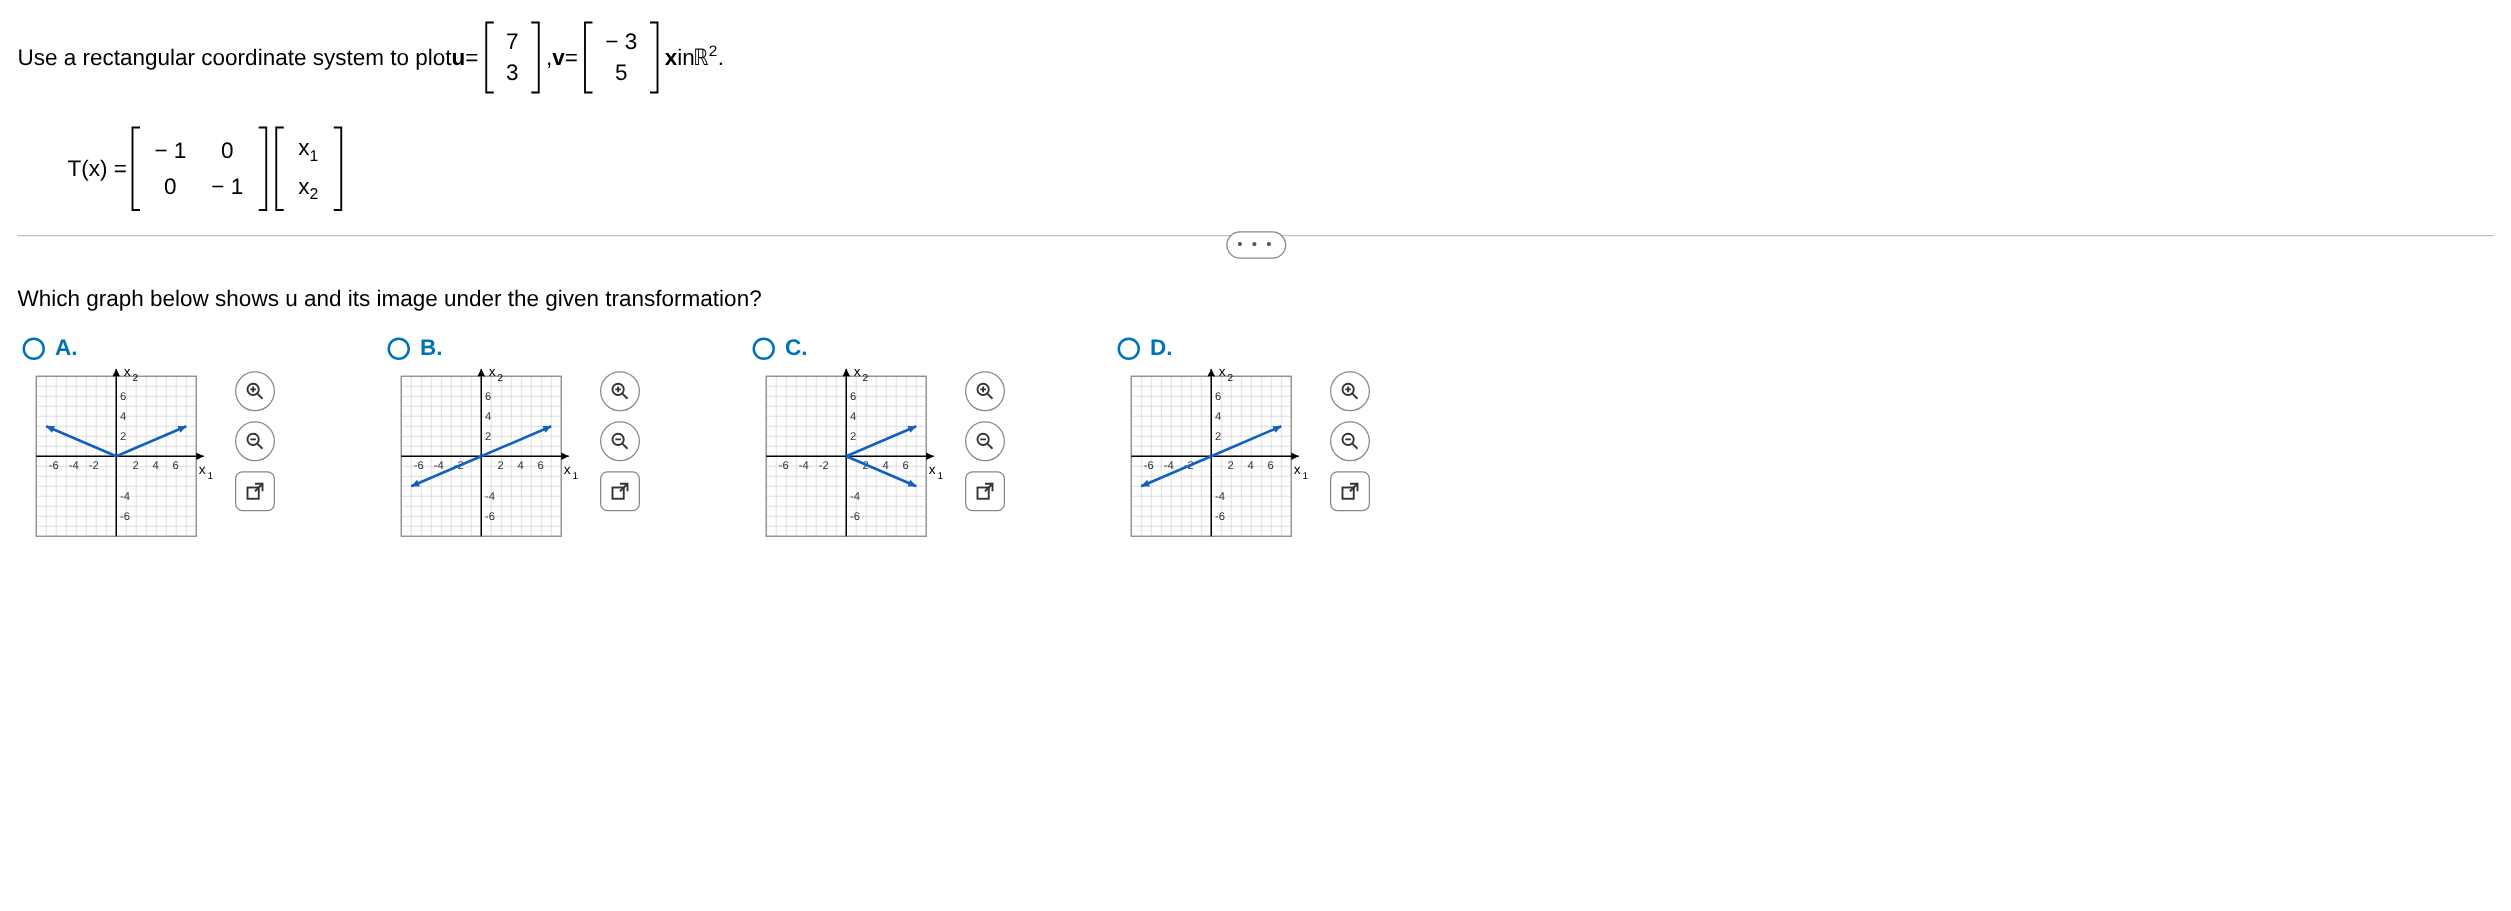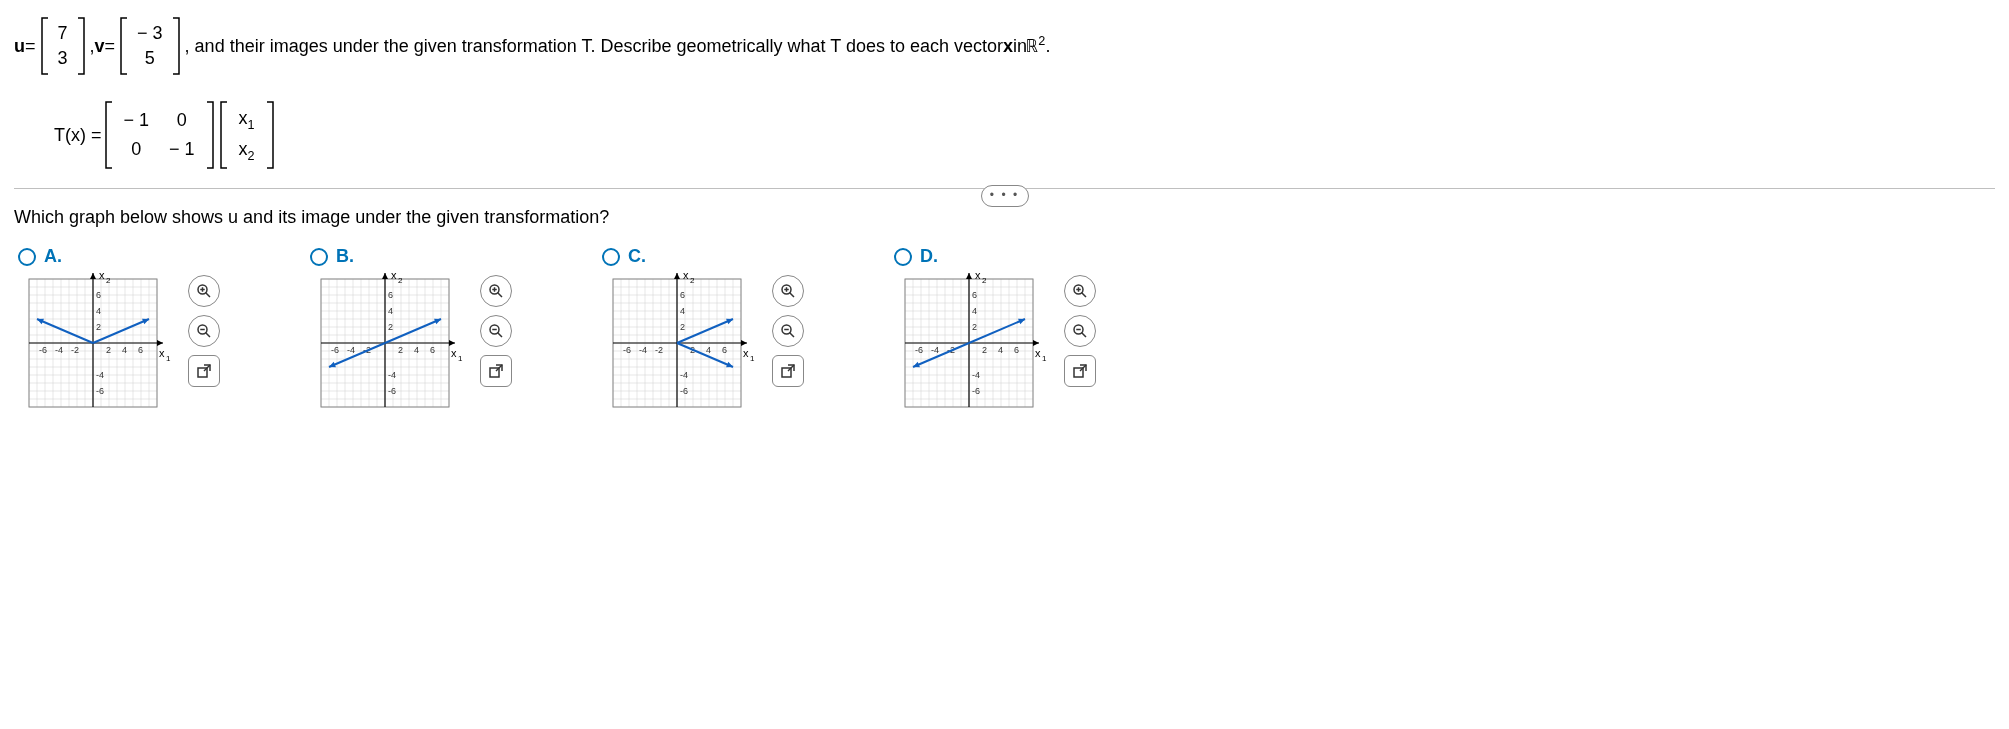--- a/index.html
+++ b/index.html
@@ -39,21 +39,21 @@
   }
   .dots-pill {
     display:block;
     margin: -12px auto 0 auto;
     width: 46px; height:20px;
     border:1px solid #888; border-radius: 12px;
     background:#fff;
     text-align:center; font-size:12px; line-height:18px; color:#555;
     letter-spacing:2px;
   }
-  .question-row { margin-bottom: 18px;}
+  .question-row { margin-top: 22px; margin-bottom: 18px;}
   .options {
     display:flex; gap:90px; margin-top:6px; padding-left:4px;
   }
   .option {
     display:flex; flex-direction: column; gap:6px;
   }
   .opt-head {
     display:flex; align-items:center; gap:8px; font-weight:bold;
     color:#0073b7;
   }
@@ -71,20 +71,21 @@
     background:#fff;
   }
   .iconbtn svg { width:18px; height:18px; }
   .iconbtn.sq { border-radius:6px; }
   .rr2 { font-family: Liberation Mono, monospace; }
 </style>
 </head>
 <body>
 
 <div class="row">
+  <span>Use a rectangular coordinate system to plot </span>
   <span class="bold">u</span>
   <span> = </span>
 
   <span class="bracket-vec">
     <svg width="12" height="60">
         <path d="M10 2 L4 2 L4 58 L10 58" stroke="#000" stroke-width="1.5" fill="none"></path>
       </svg>
     <span class="col">
       <span>7</span>
       <span>3</span>
@@ -104,21 +105,20 @@
       </svg>
     <span class="col">
       <span>− 3</span>
       <span>5</span>
     </span>
     <svg width="12" height="60">
         <path d="M2 2 L8 2 L8 58 L2 58" stroke="#000" stroke-width="1.5" fill="none"></path>
       </svg>
   </span>
 
-  <span>, and their images under the given transformation T. Describe geometrically what T does to each vector </span>
   <span class="bold">x</span>
   <span> in </span>
   <span class="rr2"><span>ℝ</span><sup>2</sup></span>
   <span>.</span>
 </div>
 
 <div class="row" style="margin-top:24px; margin-left:40px;align-items:center;">
   <span>T(x) = </span>
   <span class="matrix">
     <svg width="12" height="70">

